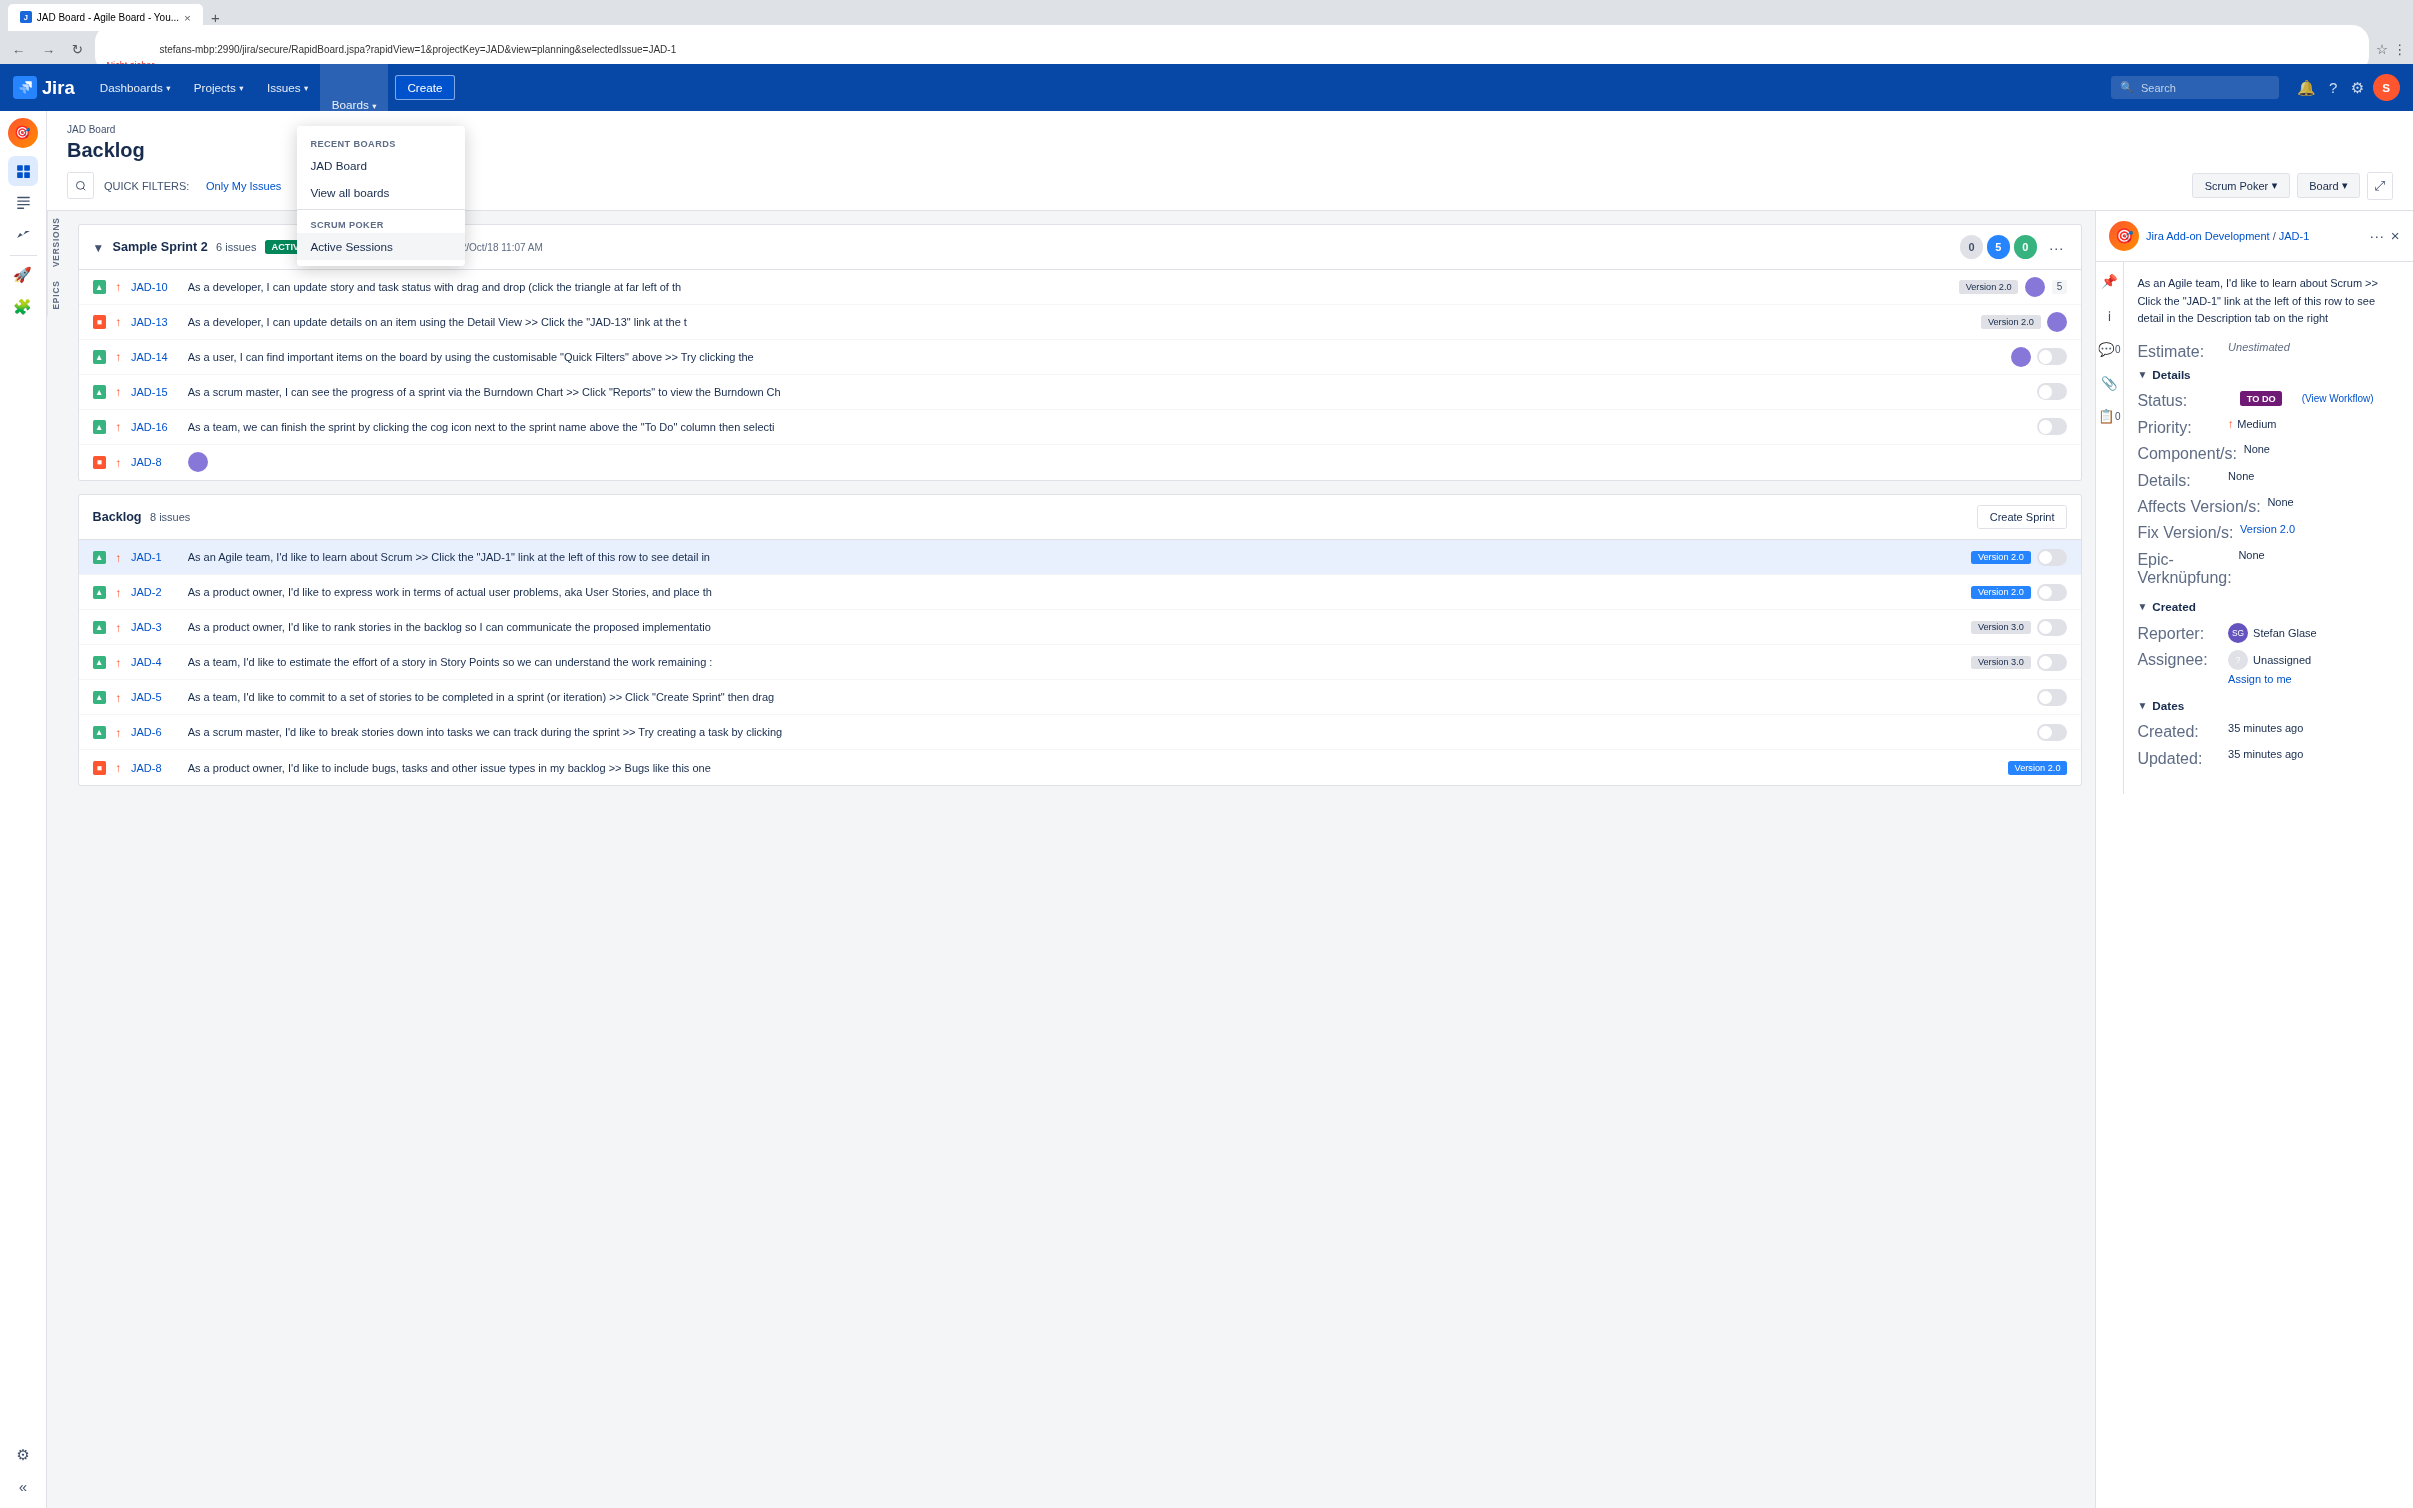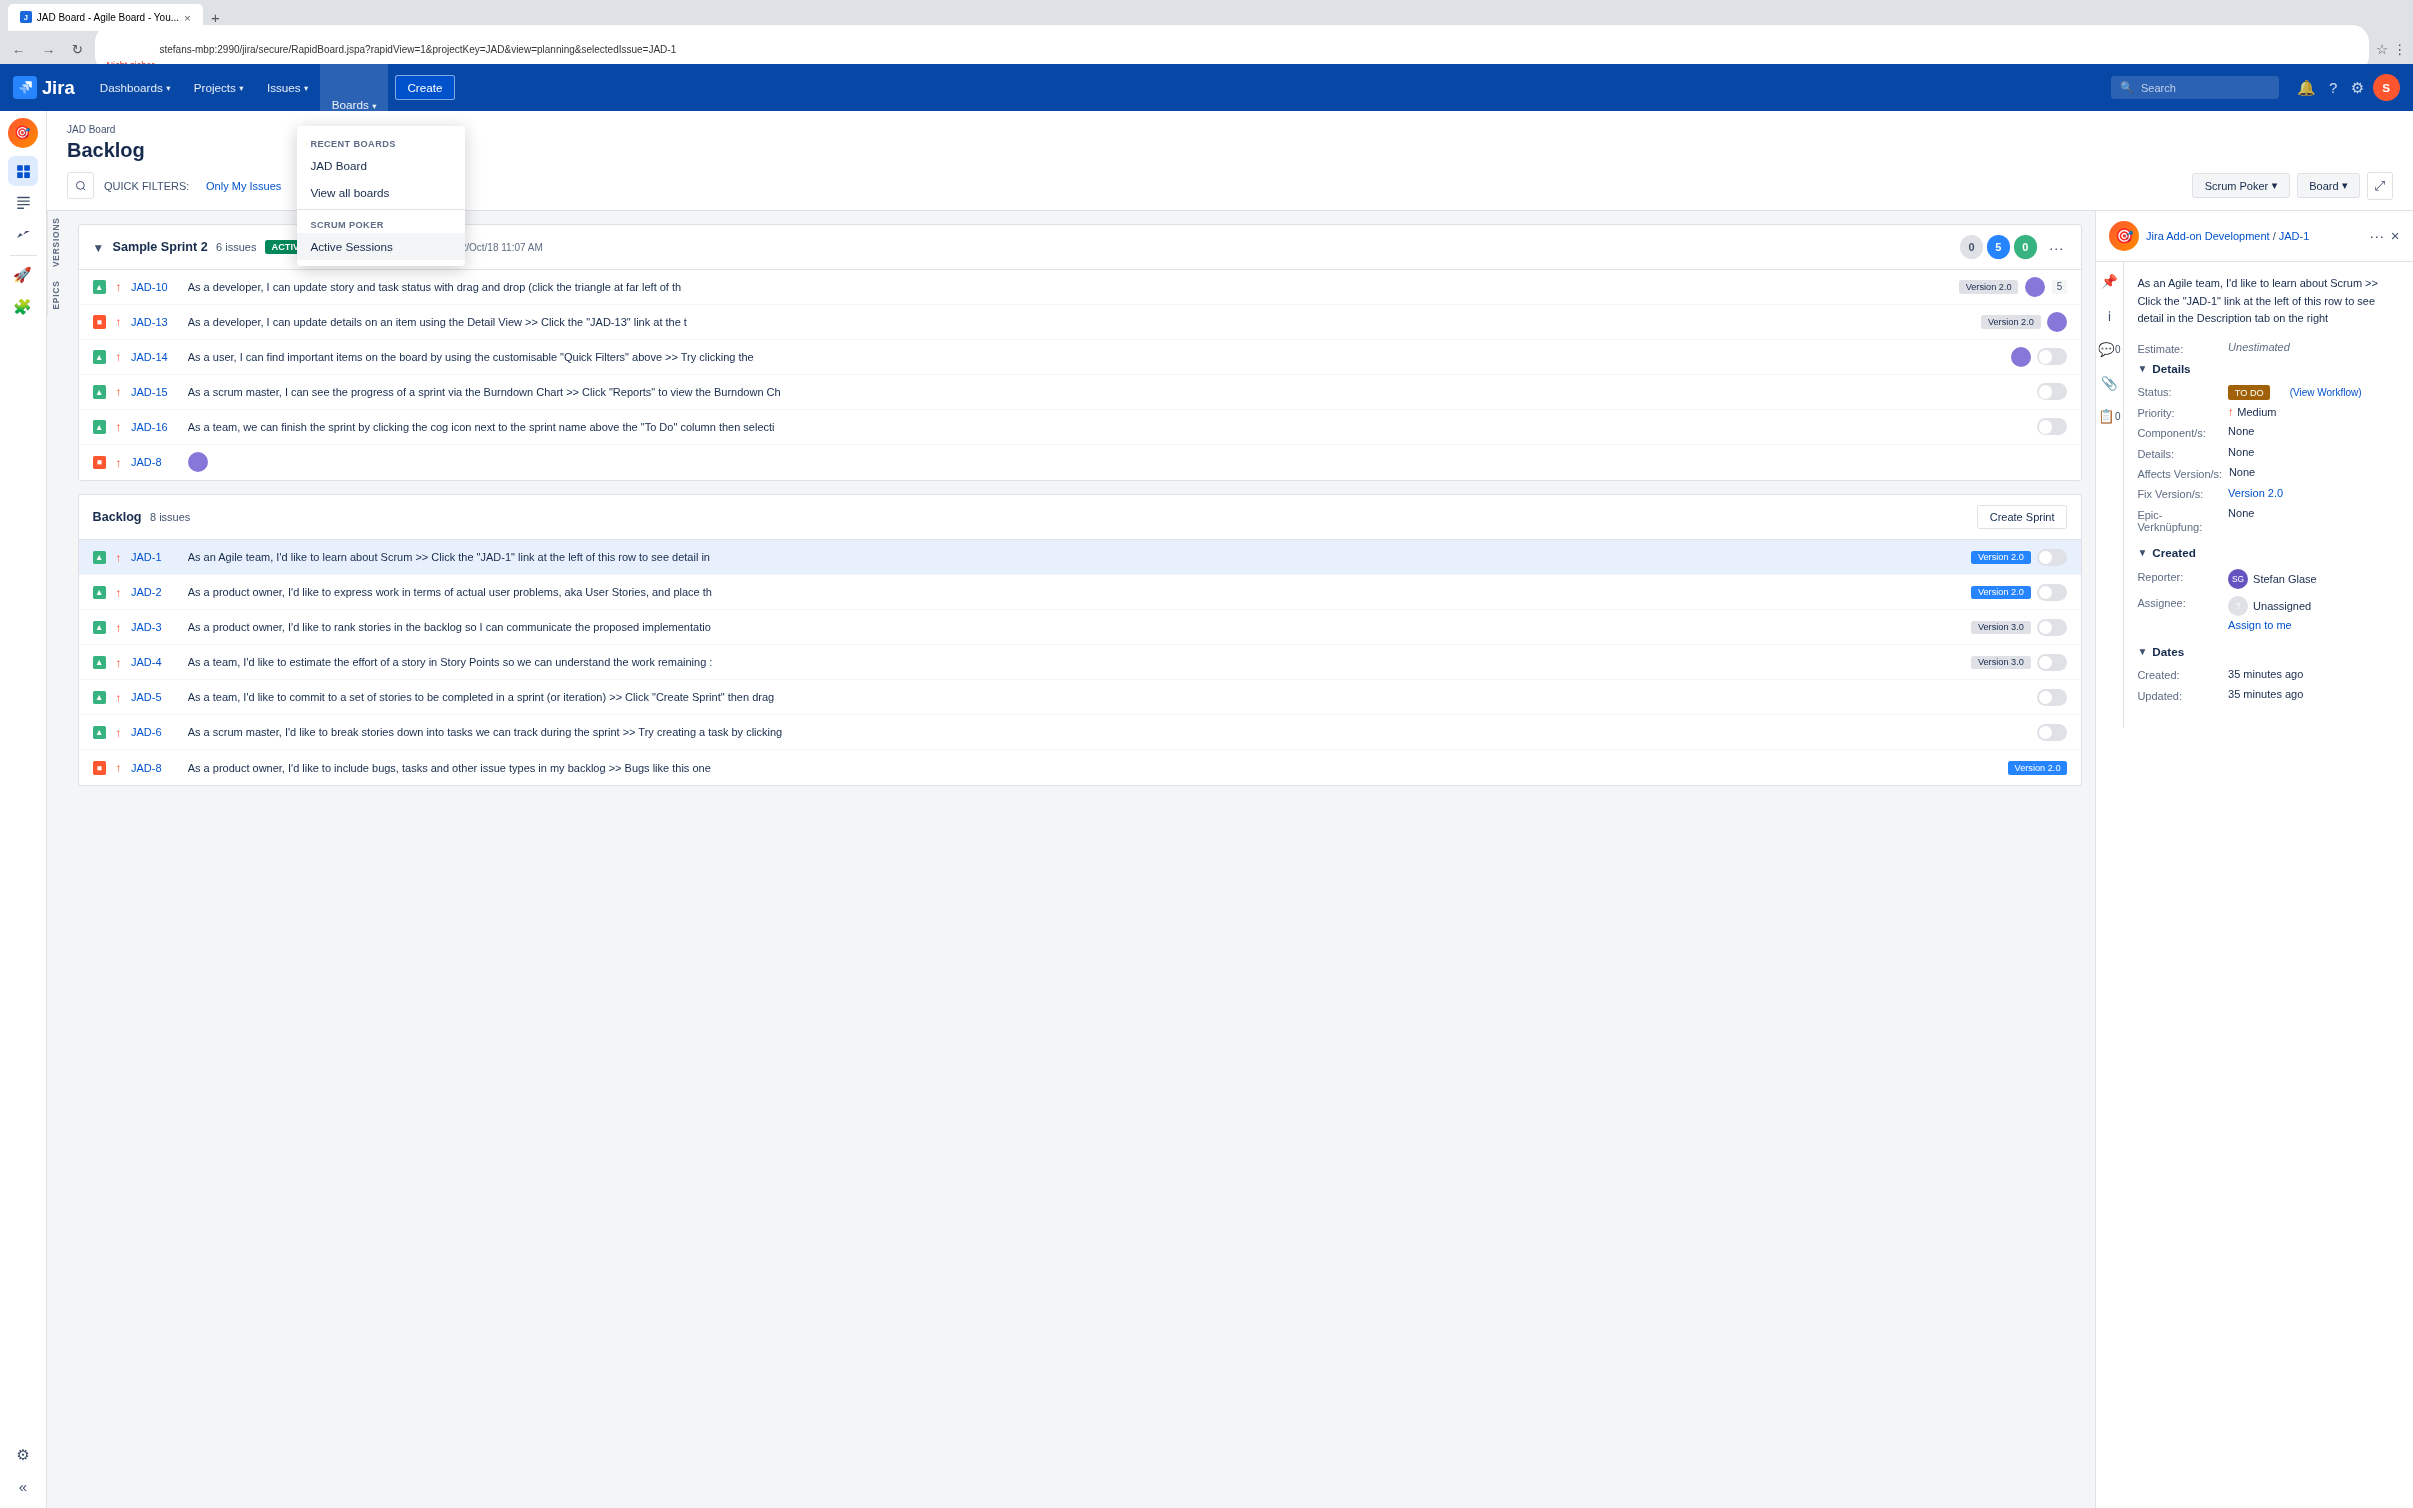--- a/index.html
+++ b/index.html
@@ -111,26 +111,26 @@
     .right-panel { width: 318px; background: #fff; border-left: 0.8px solid #dfe1e6; overflow-y: auto; flex-shrink: 0; }
     .panel-header { display: flex; align-items: center; padding: 10px 13.4px; border-bottom: 0.8px solid #dfe1e6; gap: 6.7px; }
     .panel-breadcrumb { font-size: 11px; color: #42526e; flex: 1; }
     .panel-breadcrumb a { color: #0052cc; text-decoration: none; }
     .panel-close { cursor: pointer; font-size: 15px; color: #42526e; background: none; border: none; }
     .panel-menu { cursor: pointer; font-size: 15px; color: #42526e; }
     .panel-avatar { width: 30px; height: 30px; border-radius: 50%; background: linear-gradient(135deg, #ff5630, #ff8b00); flex-shrink: 0; display: flex; align-items: center; justify-content: center; font-size: 15px; }
     .panel-body { padding: 13.4px; }
     .panel-description { font-size: 11px; color: #172b4d; line-height: 1.6; margin-bottom: 13.4px; }
     .panel-field { margin-bottom: 6.7px; display: flex; align-items: flex-start; gap: 6.7px; }
-    .panel-label { font-size: 11px; color: #5e6c84; font-weight: 500; min-width: 84px; padding-top: 1.7px; }
+    .panel-label { font-size: 16px; color: #5e6c84; font-weight: 500; min-width: 84px; padding-top: 1.7px; }
     .panel-value { font-size: 11px; color: #172b4d; }
     .panel-section { margin-bottom: 13.4px; }
     .panel-section-header { display: flex; align-items: center; gap: 5px; font-size: 11.7px; font-weight: 600; color: #172b4d; margin-bottom: 10px; cursor: pointer; }
     .section-toggle { font-size: 10px; color: #42526e; }
-    .status-badge { background: #a16207; color: white; font-size: 9.2px; font-weight: 400; padding: 2.5px 6.7px; border-radius: 2.5px; text-transform: uppercase; }
+    .status-badge { background: #701a75; color: white; font-size: 9.2px; font-weight: 700; padding: 2.5px 6.7px; border-radius: 2.5px; text-transform: uppercase; margin-left: 12px; }
     .view-workflow { color: #0052cc; font-size: 10px; cursor: pointer; margin-left: 16px; }
     .priority-icon { color: #ff5630; font-size: 11.7px; }
     .link-text { color: #0052cc; font-size: 11px; cursor: pointer; }
     .person-avatar { width: 20px; height: 20px; border-radius: 50%; background: #6554c0; display: flex; align-items: center; justify-content: center; font-size: 8.4px; color: white; flex-shrink: 0; }
     .panel-sidebar-icons { display: flex; flex-direction: column; align-items: center; padding: 6.7px 0; border-right: 0.8px solid #dfe1e6; width: 34px; gap: 6.7px; }
     .panel-sidebar-icon { width: 27px; height: 27px; display: flex; align-items: center; justify-content: center; cursor: pointer; color: #42526e; font-size: 13.4px; border-radius: 3.4px; }
     .panel-inner { display: flex; flex: 1; }
     .comment-count { font-size: 10px; color: #42526e; }
     .dropdown-menu { position: fixed; top: 126px; left: 297px; background: white; border-radius: 3.4px; box-shadow: 0 3.4px 17px rgba(0,0,0,0.2); width: 168px; z-index: 300; padding: 6.7px 0; }
     .dropdown-section-label { font-size: 9.2px; font-weight: 700; color: #5e6c84; text-transform: uppercase; letter-spacing: 0.4px; padding: 6.7px 13.4px 3.4px; }

